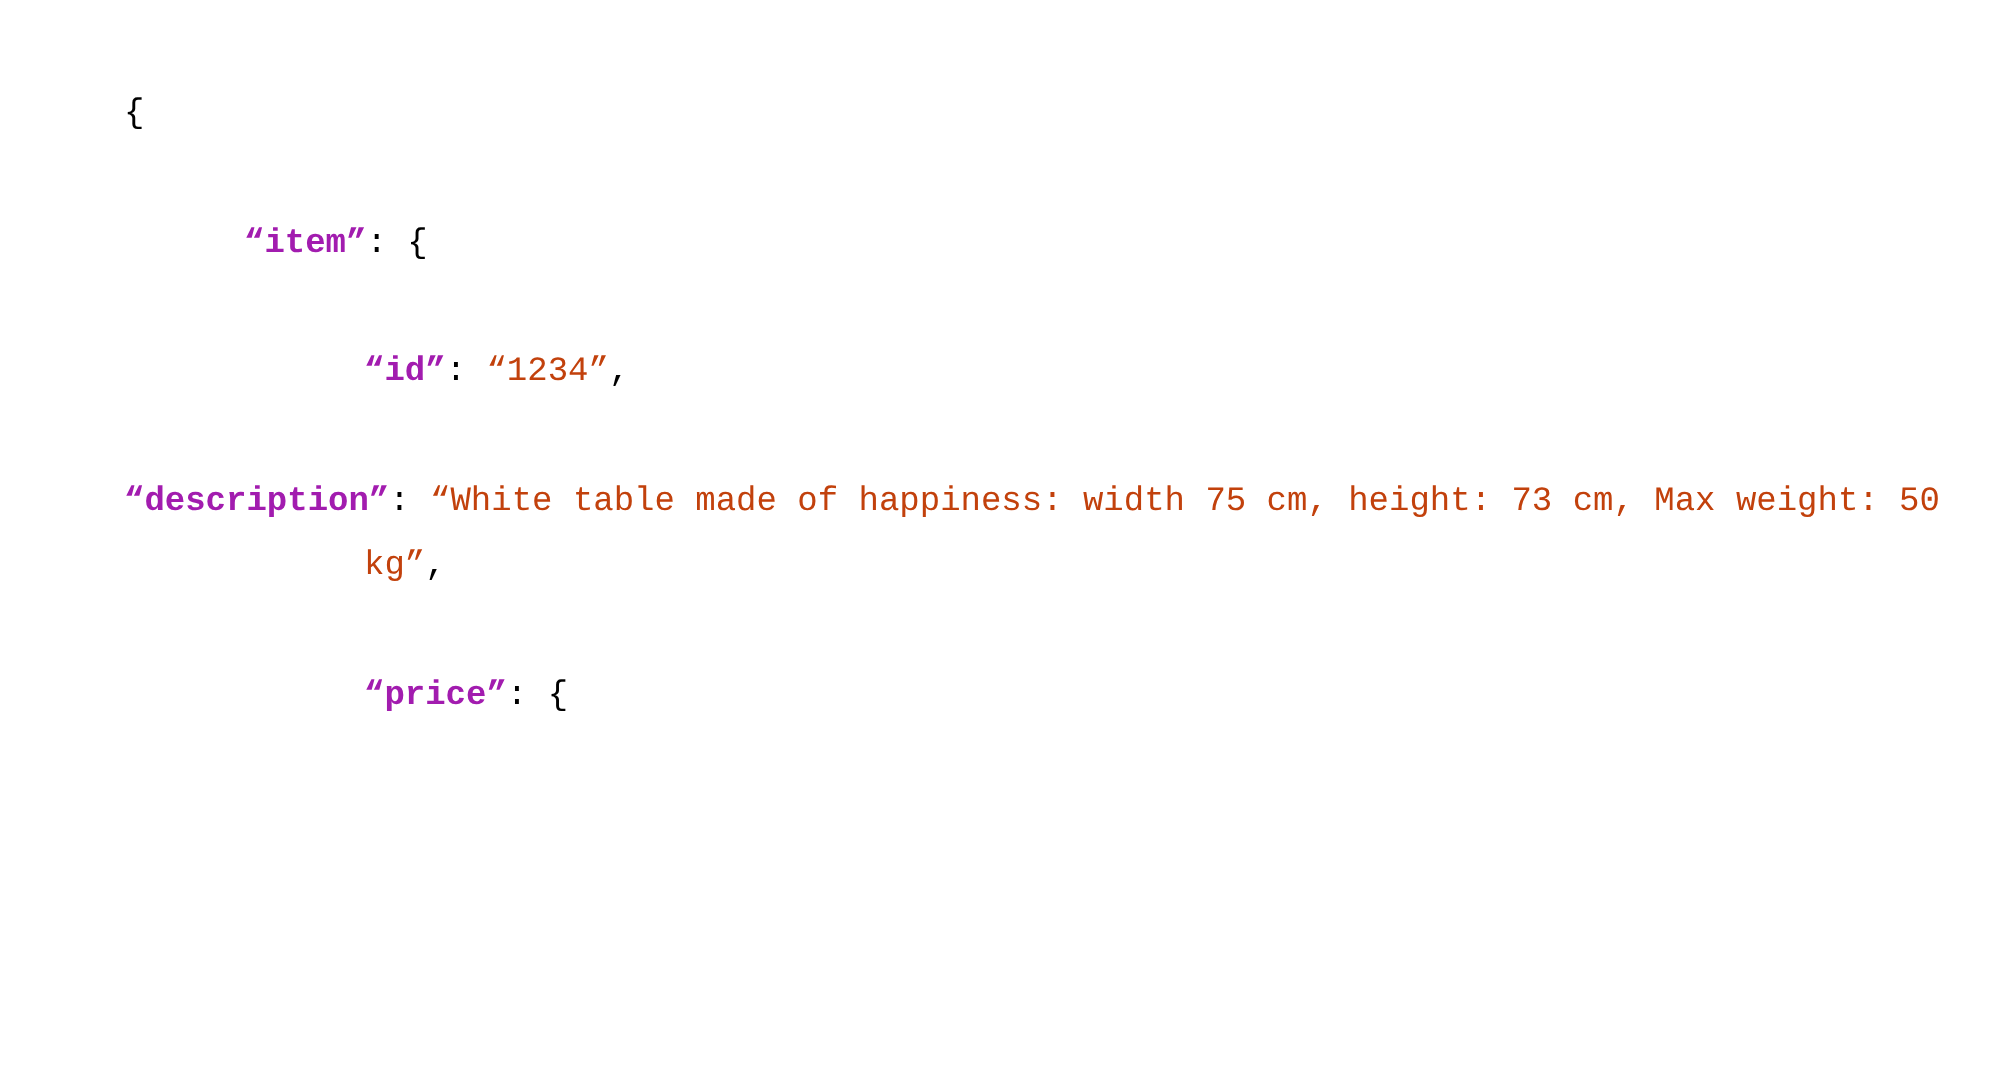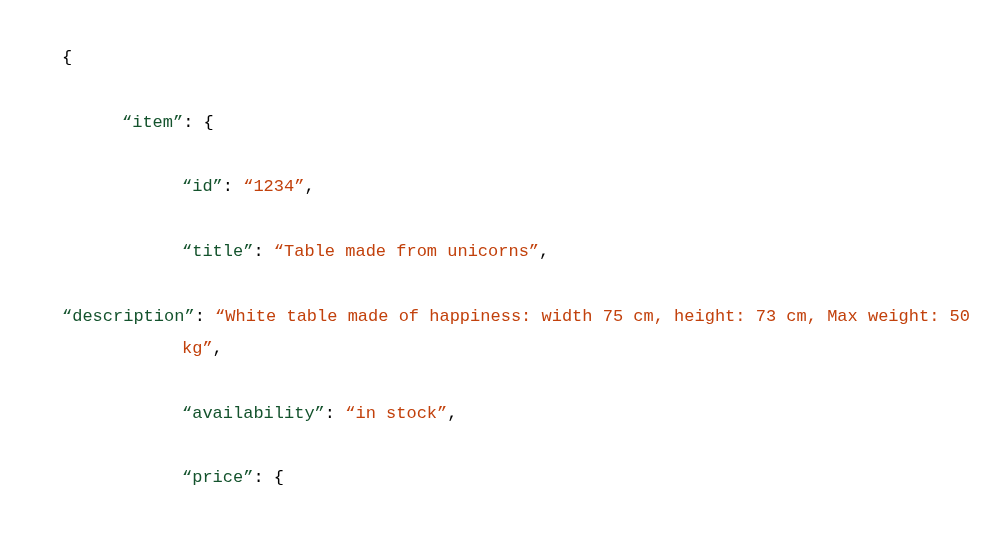--- a/index.html
+++ b/index.html
@@ -13,43 +13,41 @@
     width: 1007px;
     height: 540px;
     overflow: hidden;
   }
   .code-block {
     padding: 10px 0 0 62px;
     white-space: pre-wrap;
     word-wrap: break-word;
   }
   .punct { color: #000000; }
-  .key { color: #14532d; font-weight: 400; }
+  .key { color: #a21caf; font-weight: 700; }
   .str { color: #c2410c; }
   .i0 { padding-left: 0; }
   .i1 { padding-left: 60px; }
   .i2 { padding-left: 120px; }
   .line { display: block; }
   .wrap {
     display: block;
     text-indent: -120px;
     padding-left: 120px;
     margin-left: 0;
   }
 </style>
 </head>
 <body>
 
 <div class="code-block">
 <span class="line i0"><span class="punct">{</span></span>
 <span class="line i1"><span class="key">“item”</span><span class="punct">: {</span></span>
 <span class="line i2"><span class="key">“id”</span><span class="punct">: </span><span class="str">“1234”</span><span class="punct">,</span></span>
-<span class="line i2"><span class="key">“title”</span><span class="punct">: </span><span class="str">“Table made from unicorns”</span><span class="punct">,</span></span>
 <span class="line wrap i2"><span class="key">“description”</span><span class="punct">: </span><span class="str">“White table made of happiness: width 75 cm, height: 73 cm, Max weight: 50 kg”</span><span class="punct">,</span></span>
-<span class="line i2"><span class="key">“availability”</span><span class="punct">: </span><span class="str">“in stock”</span><span class="punct">,</span></span>
 <span class="line i2"><span class="key">“price”</span><span class="punct">: {</span></span>
 
 
 
 
 
 
 </div>
 
 </body></html>

